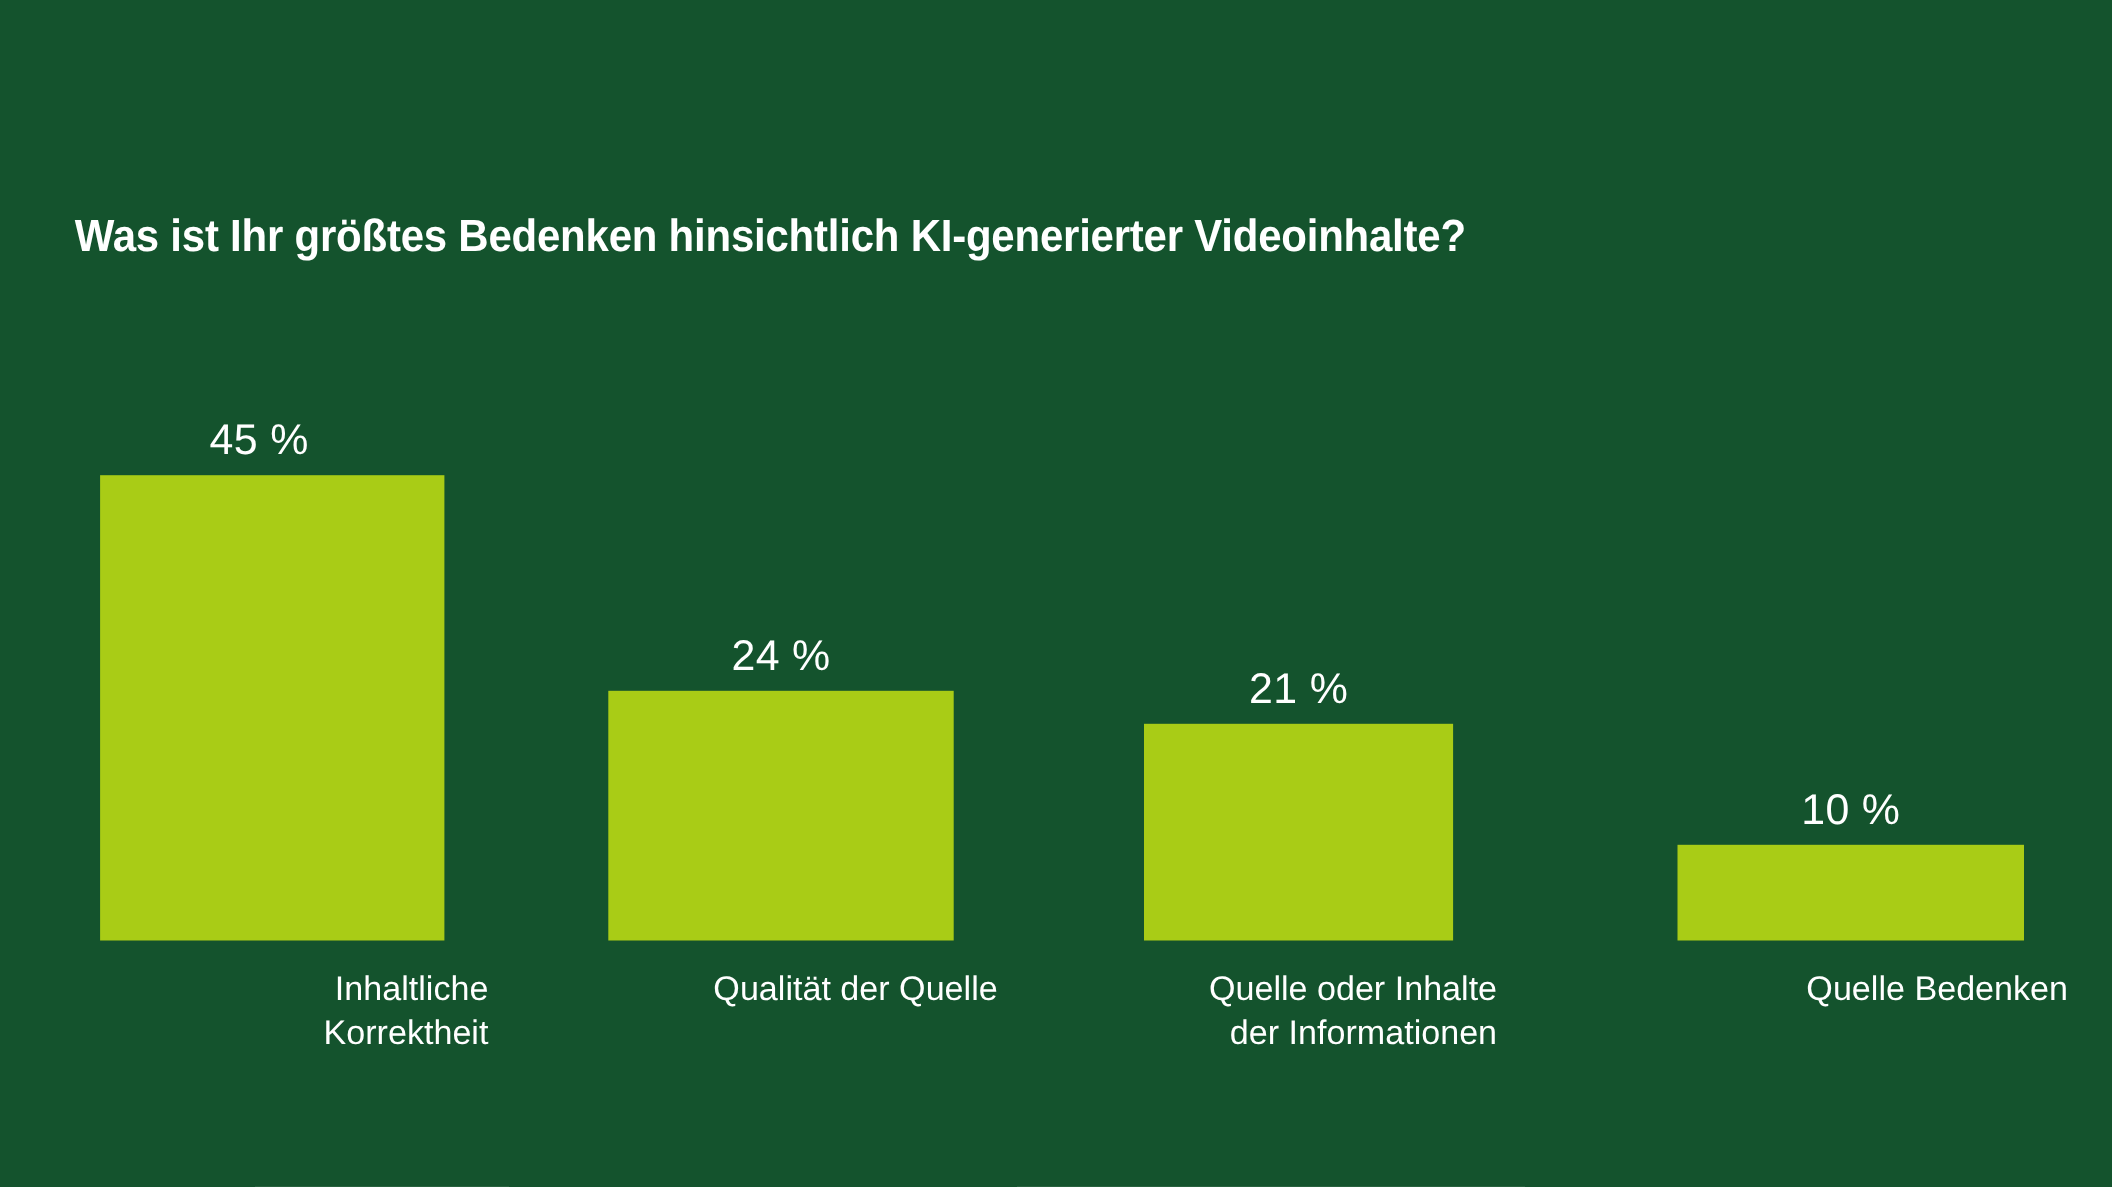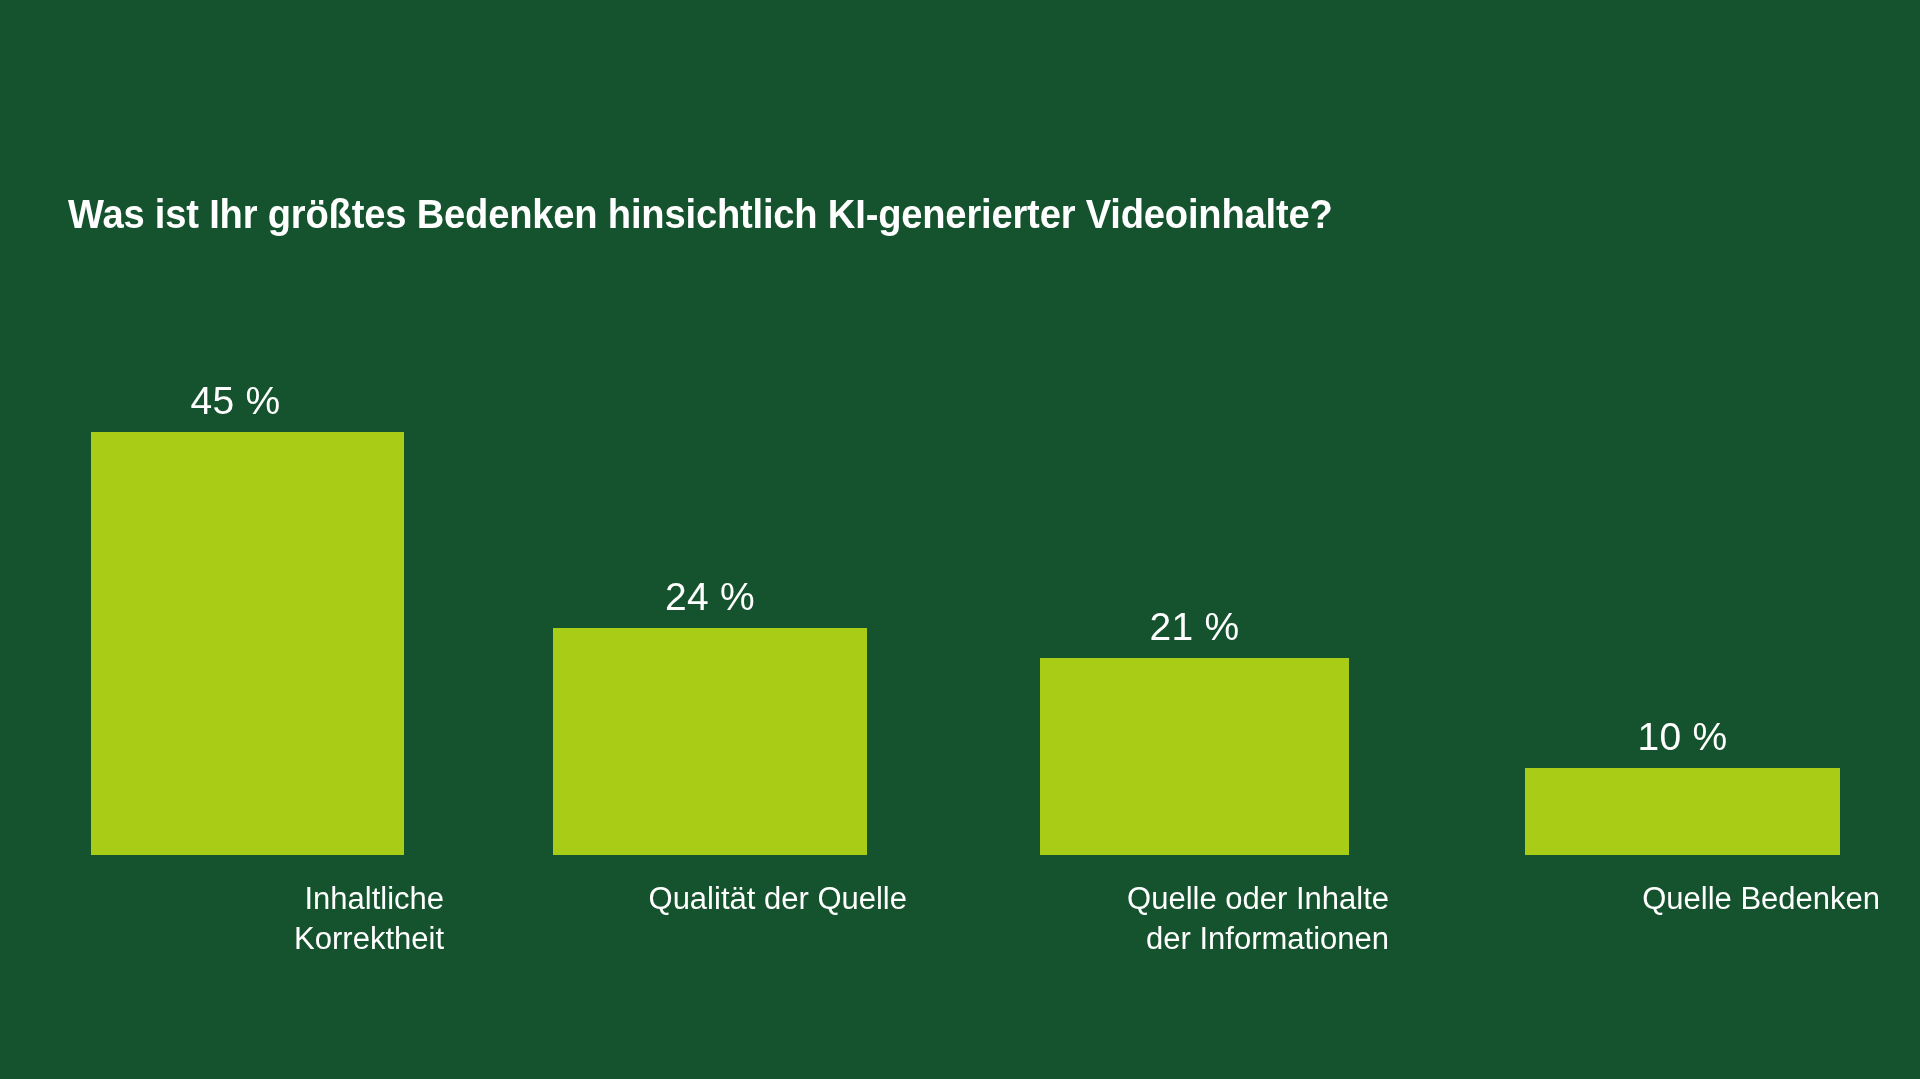--- a/index.html
+++ b/index.html
@@ -125,21 +125,21 @@
       <div class="bar-label">Inhaltliche
 Korrektheit</div>
     </div>
 
     <div class="bar-group" id="bar-group-1" style="left:553px; width:314px; height:227px;border-radius:30px;">
       <div class="bar-value" style="top:-53px;">24 %</div>
       <div class="bar-rect" style="height:227px;"></div>
       <div class="bar-label">Qualität der Quelle</div>
     </div>
 
-    <div class="bar-group" id="bar-group-2" style="left:1040px; width:309px; height:197px;">
+    <div class="bar-group" id="bar-group-2" style="left:1040px; width:281px; height:197px;">
       <div class="bar-value" style="top:-53px;">21 %</div>
       <div class="bar-rect" style="height:197px;"></div>
       <div class="bar-label">Quelle oder Inhalte
 der Informationen</div>
     </div>
 
     <div class="bar-group" id="bar-group-3" style="left:1525px; width:315px; height:87px;border-radius:24px;">
       <div class="bar-value" style="top:-53px;">10 %</div>
       <div class="bar-rect" style="height:87px;"></div>
       <div class="bar-label">Quelle Bedenken</div>

